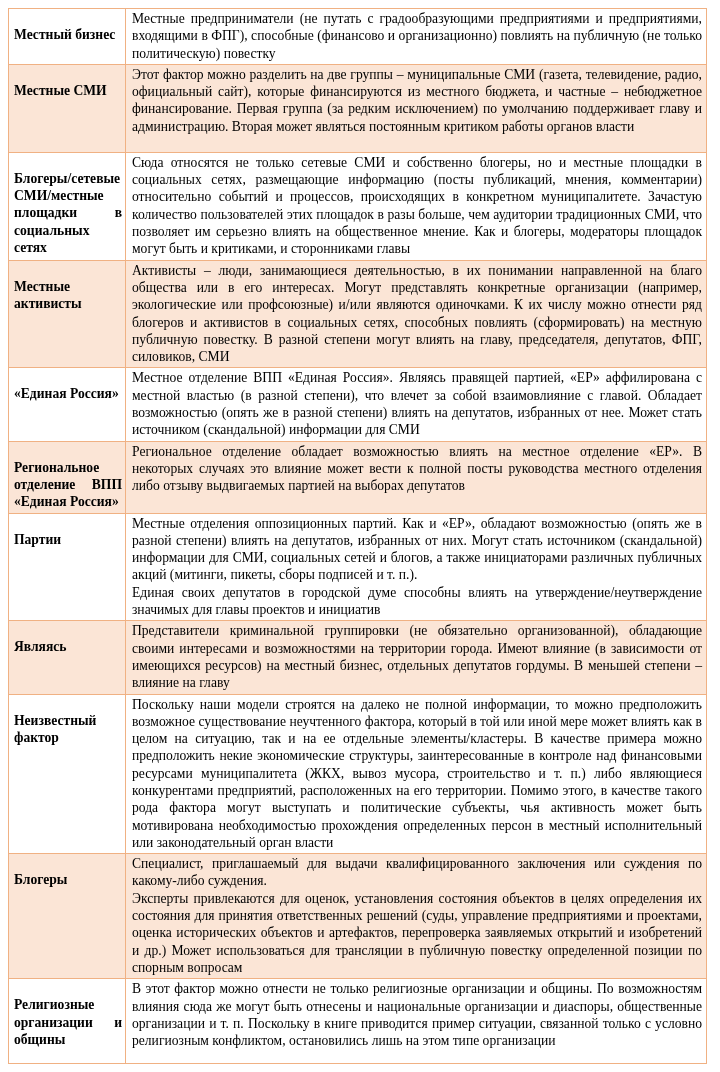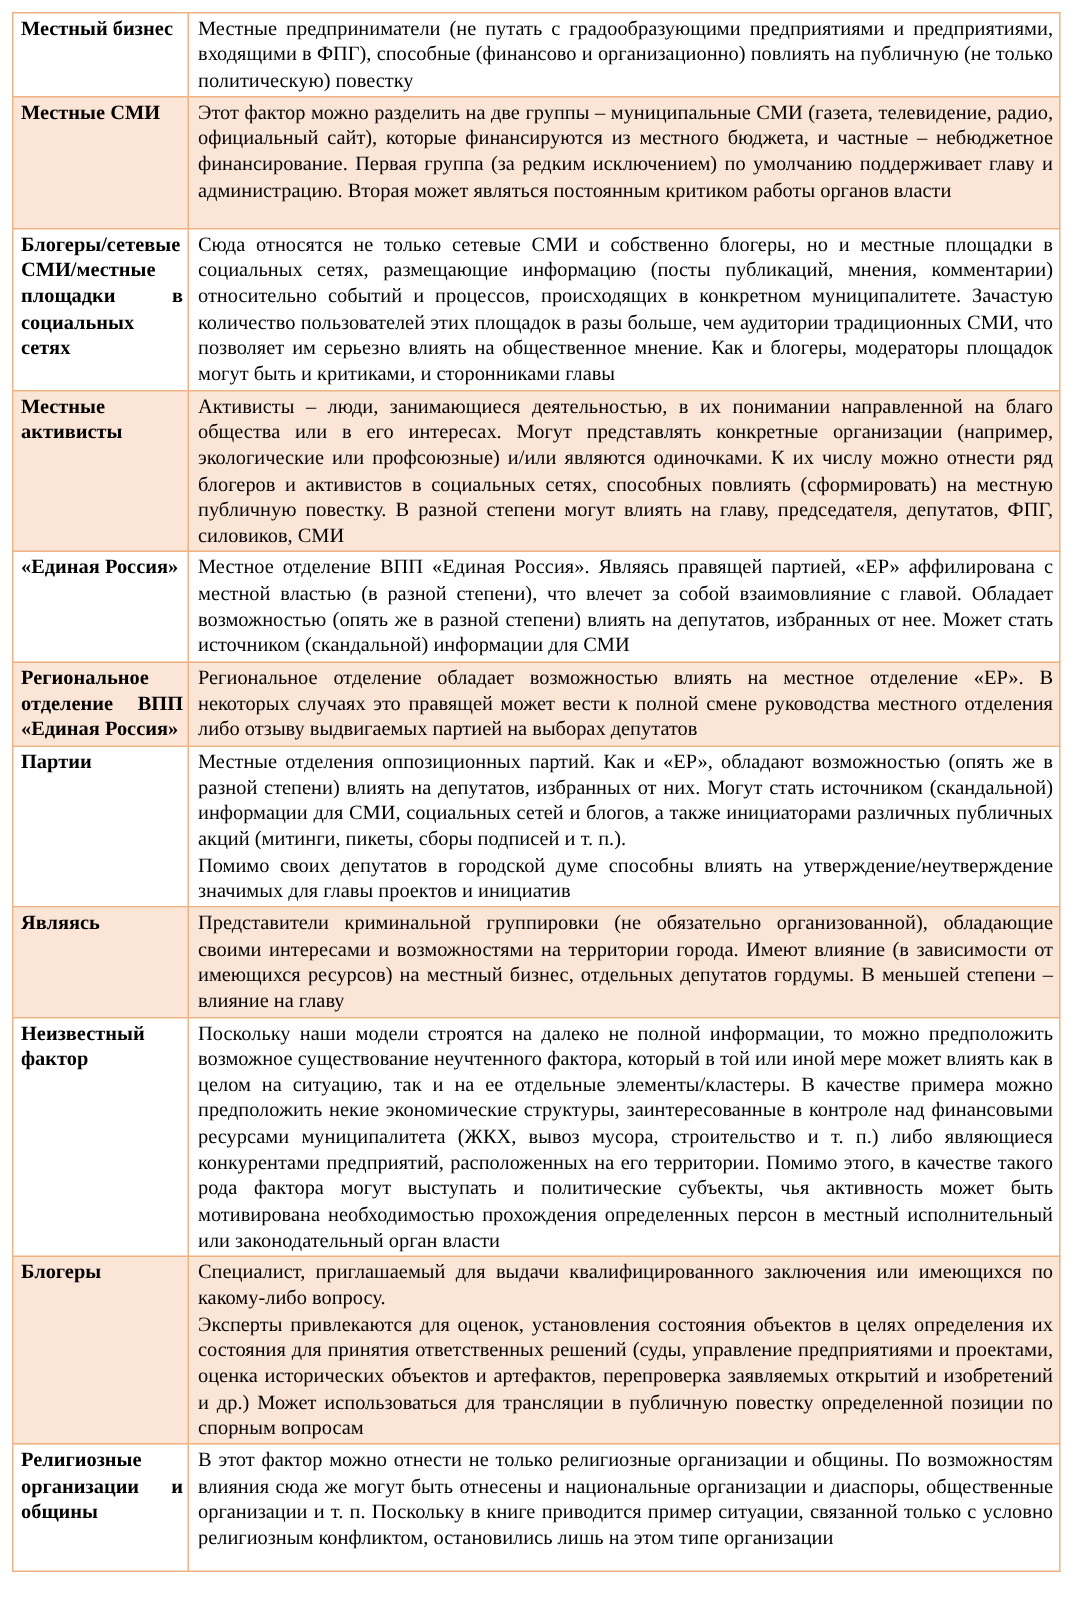--- a/index.html
+++ b/index.html
@@ -33,21 +33,21 @@
     vertical-align:top;
     font-size:13.6px;
     line-height:17.3px;
     text-align:justify;
     padding:1px 4px 2px 6px;
     color:var(--text);
     overflow-wrap:break-word;
   }
   table.factors td.term-cell{
     font-weight:bold;
-    padding:1px 3px 2px 5px;
+    padding:17px 3px 2px 5px;
   }
   table.factors tr:nth-child(even) td{
     background:var(--fill);
   }
   
   tr.r0{height:54px}  tr.r1{height:88px}  tr.r2{height:106px}
   tr.r3{height:104px} tr.r4{height:72px}  tr.r5{height:52px}
   tr.r6{height:106px} tr.r7{height:70px}  tr.r8{height:154px}
   tr.r9{height:121px} tr.r10{height:85px}
   .para{margin:0;}
@@ -88,46 +88,46 @@
         </tr>
         <tr class="r4">
           <td class="term-cell">«Единая Россия»</td>
           <td class="definition-cell">
             <div class="para">Местное отделение ВПП «Единая Россия». Являясь правящей партией, «ЕР» аффилирована с местной властью (в разной степени), что влечет за собой взаимовлияние с главой. Обладает возможностью (опять же в разной степени) влиять на депутатов, избранных от нее. Может стать источником (скандальной) информации  для СМИ</div>
           </td>
         </tr>
         <tr class="r5">
           <td class="term-cell">Региональное отделение ВПП «Единая Россия»</td>
           <td class="definition-cell">
-            <div class="para">Региональное отделение обладает возможностью влиять на местное отделение «ЕР». В некоторых случаях это правящей может вести к полной смене руководства местного отделения либо отзыву выдвигаемых партией на выборах депутатов</div>
+            <div class="para">Региональное отделение обладает возможностью влиять на местное отделение «ЕР». В некоторых случаях это влияние может вести к полной посты руководства местного отделения либо отзыву выдвигаемых партией на выборах депутатов</div>
           </td>
         </tr>
         <tr class="r6">
           <td class="term-cell">Партии</td>
           <td class="definition-cell">
             <div class="para">Местные отделения оппозиционных партий. Как и «ЕР», обладают возможностью (опять же в разной степени) влиять на депутатов, избранных от них. Могут стать источником (скандальной) информации для СМИ, социальных сетей и блогов, а также инициаторами различных публичных акций (митинги, пикеты, сборы подписей и т. п.).</div>
-            <div class="para">Помимо своих депутатов в городской думе способны влиять на утверждение/неутверждение значимых для главы проектов и инициатив</div>
+            <div class="para">Единая своих депутатов в городской думе способны влиять на утверждение/неутверждение значимых для главы проектов и инициатив</div>
           </td>
         </tr>
         <tr class="r7">
           <td class="term-cell">Являясь</td>
           <td class="definition-cell">
             <div class="para">Представители криминальной группировки (не обязательно организованной), обладающие своими интересами и возможностями на территории города. Имеют влияние (в зависимости от имеющихся ресурсов) на местный бизнес, отдельных депутатов гордумы. В меньшей степени – влияние  на главу</div>
           </td>
         </tr>
         <tr class="r8">
           <td class="term-cell">Неизвестный фактор</td>
           <td class="definition-cell">
             <div class="para">Поскольку наши модели строятся на далеко не полной информации, то можно предположить возможное существование неучтенного фактора, который в той или иной мере может влиять как в целом на ситуацию, так и на ее отдельные элементы/кластеры. В качестве примера можно предположить некие экономические структуры, заинтересованные в контроле над финансовыми ресурсами муниципалитета (ЖКХ, вывоз мусора, строительство и т. п.) либо являющиеся конкурентами предприятий, расположенных на его территории. Помимо этого, в качестве такого рода фактора могут выступать и политические субъекты, чья активность может быть мотивирована необходимостью прохождения определенных персон в местный исполнительный или законодательный орган власти</div>
           </td>
         </tr>
         <tr class="r9">
           <td class="term-cell">Блогеры</td>
           <td class="definition-cell">
-            <div class="para">Специалист, приглашаемый для выдачи квалифицированного заключения или имеющихся по какому-либо вопросу.</div>
+            <div class="para">Специалист, приглашаемый для выдачи квалифицированного заключения или суждения по какому-либо суждения.</div>
             <div class="para">Эксперты привлекаются для оценок, установления состояния объектов в целях определения их состояния для принятия ответственных решений (суды, управление предприятиями и проектами, оценка исторических объектов и артефактов, перепроверка заявляемых открытий и изобретений и др.) Может использоваться для трансляции в публичную повестку определенной позиции  по спорным вопросам</div>
           </td>
         </tr>
         <tr class="r10">
           <td class="term-cell">Религиозные организации и общины</td>
           <td class="definition-cell">
             <div class="para">В этот фактор можно отнести не только религиозные организации и общины. По возможностям влияния сюда же могут быть отнесены и национальные организации и диаспоры, общественные организации и т. п. Поскольку в книге приводится пример ситуации, связанной только с условно религиозным конфликтом, остановились лишь на этом типе организации</div>
           </td>
         </tr>
       </tbody>

